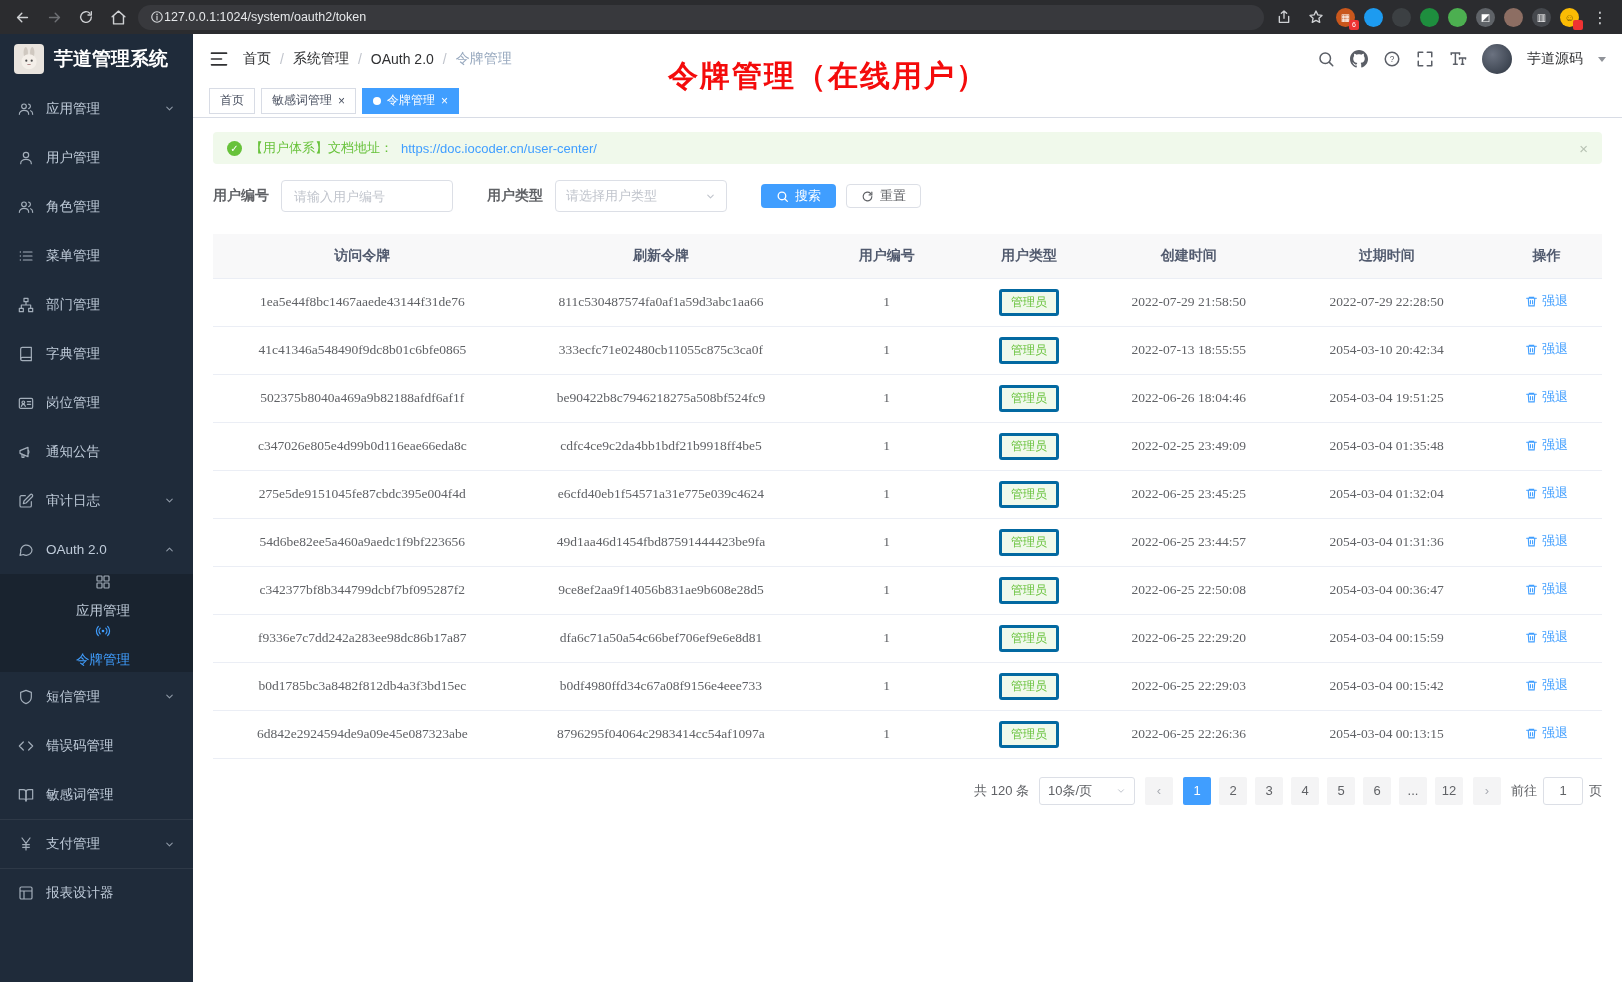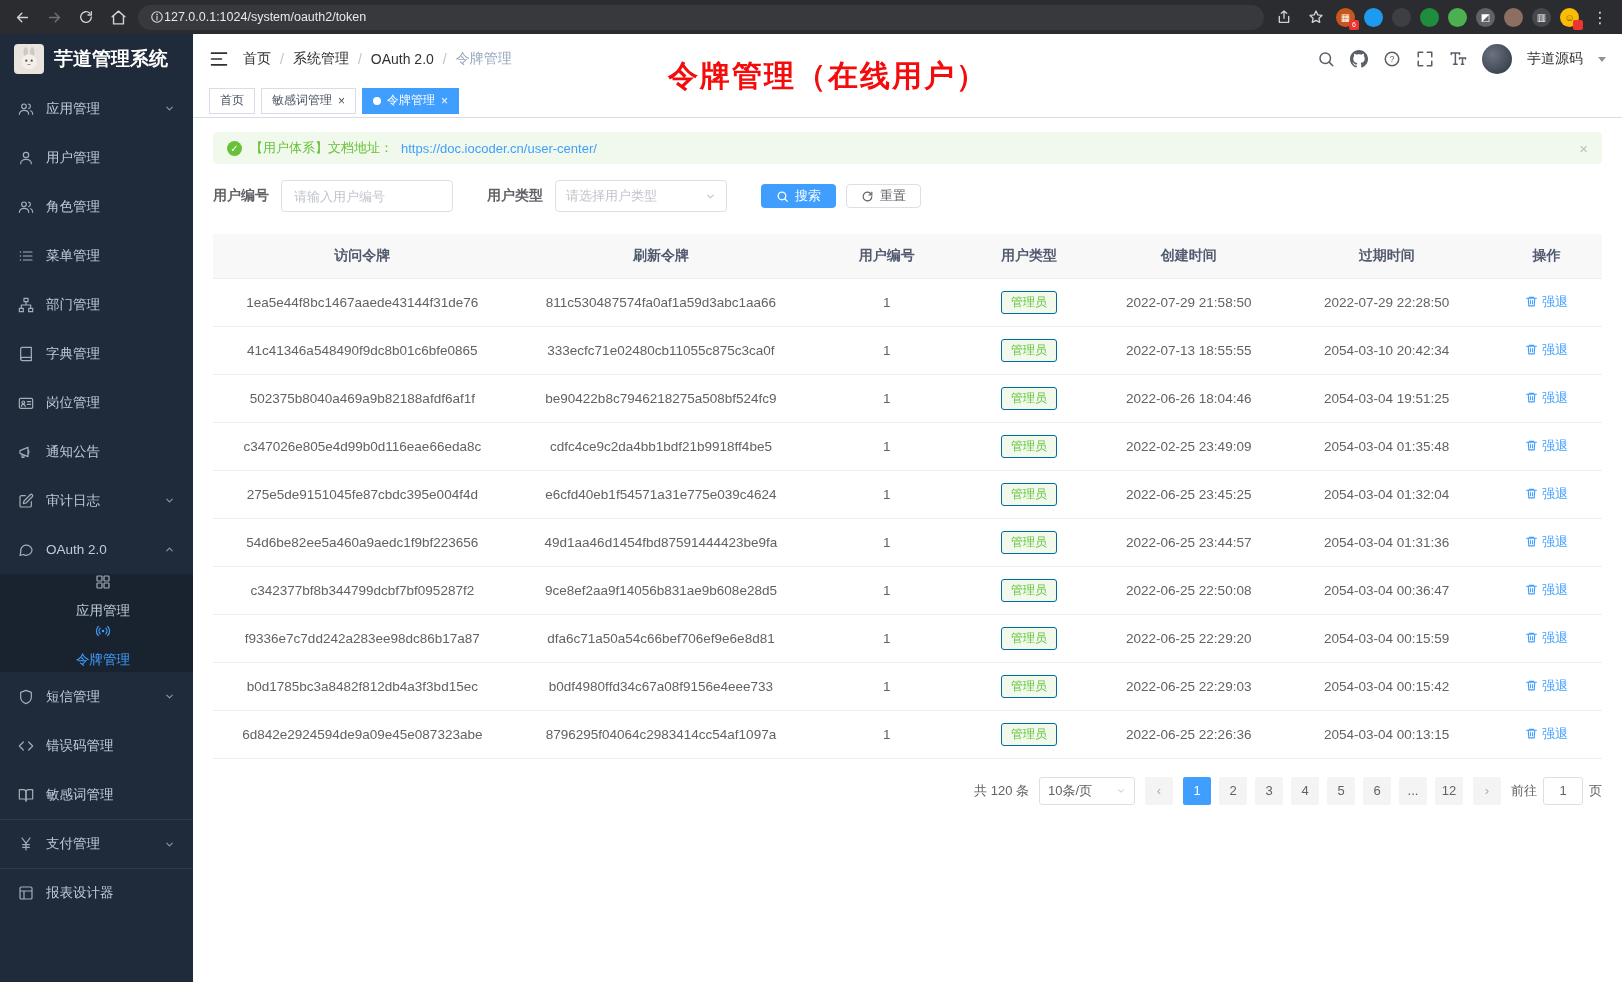--- a/index.html
+++ b/index.html
@@ -85,27 +85,27 @@
   .finput::placeholder { color:#c0c4cc; }
   .fselect { width:172px; height:32px; border:1px solid #dcdfe6; border-radius:4px; padding:0 10px;
     display:flex; align-items:center; justify-content:space-between; color:#c0c4cc; font-size:13px; cursor:pointer; }
   .fgap { width:14px; }
   .btn { height:24px; padding:0 14px; border-radius:4px; display:inline-flex; align-items:center;
     gap:6px; font-size:13px; cursor:pointer; border:1px solid transparent; }
   .btn svg { width:13px; height:13px; }
   .btn-primary { background:#409eff; color:#fff; }
   .btn-plain { background:#fff; border-color:#dcdfe6; color:#606266; }
 
-  table.tokens { width:100%; margin-top:22px; border-collapse:collapse; table-layout:fixed; }
+  table.tokens { width:100%; margin-top:22px; border-collapse:collapse; table-layout:fixed;font-family:Liberation Serif, serif; }
   table.tokens th { height:44px; background:#f8f8f9; color:#515a6e; font-size:14px; font-weight:700;
     border-bottom:1px solid #ebeef5; text-align:center; }
   table.tokens td { height:48px; color:#606266; font-size:13.5px; text-align:center;
     border-bottom:1px solid #ebeef5; white-space:nowrap; overflow:hidden; }
   .tag { display:inline-block; padding:2px 9px; font-size:12px; color:#67c23a; background:#f0f9eb;
-    border:1px solid #0369a1; border-radius:3px; }
+    border:3px solid #0369a1; border-radius:3px; }
   .op-link { color:#409eff; display:inline-flex; align-items:center; gap:4px; cursor:pointer; font-size:13px; }
   .op-link .ticon { width:13px; height:13px; }
 
   .pagination { display:flex; align-items:center; justify-content:flex-end; gap:10px;
     margin-top:18px; font-size:13px; color:#606266; }
   .psize { width:96px; height:28px; border:1px solid #dcdfe6; border-radius:3px; display:flex;
     align-items:center; justify-content:space-between; padding:0 8px; cursor:pointer; color:#606266; }
   .psize svg { width:10px; height:10px; color:#c0c4cc; }
   .pages { display:flex; align-items:center; gap:8px; }
   .pbtn { min-width:28px; height:28px; padding:0 4px; background:#f4f4f5; border-radius:2px;

